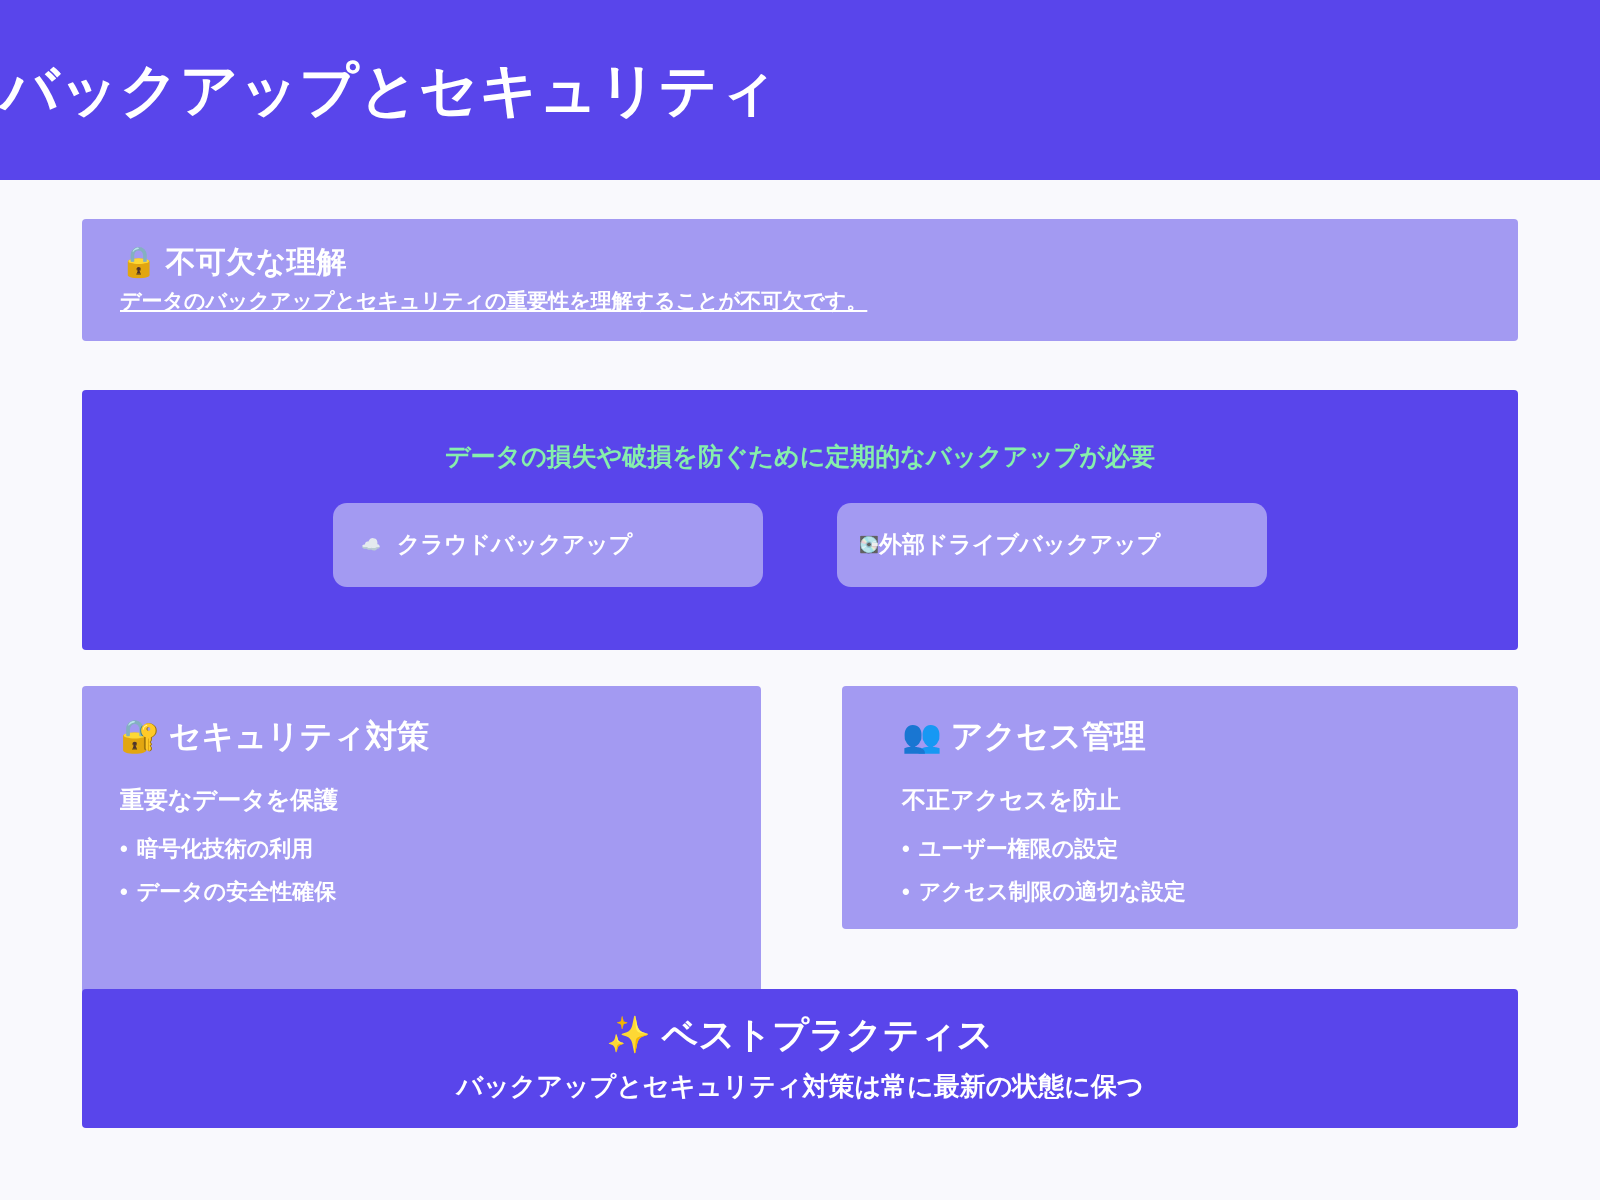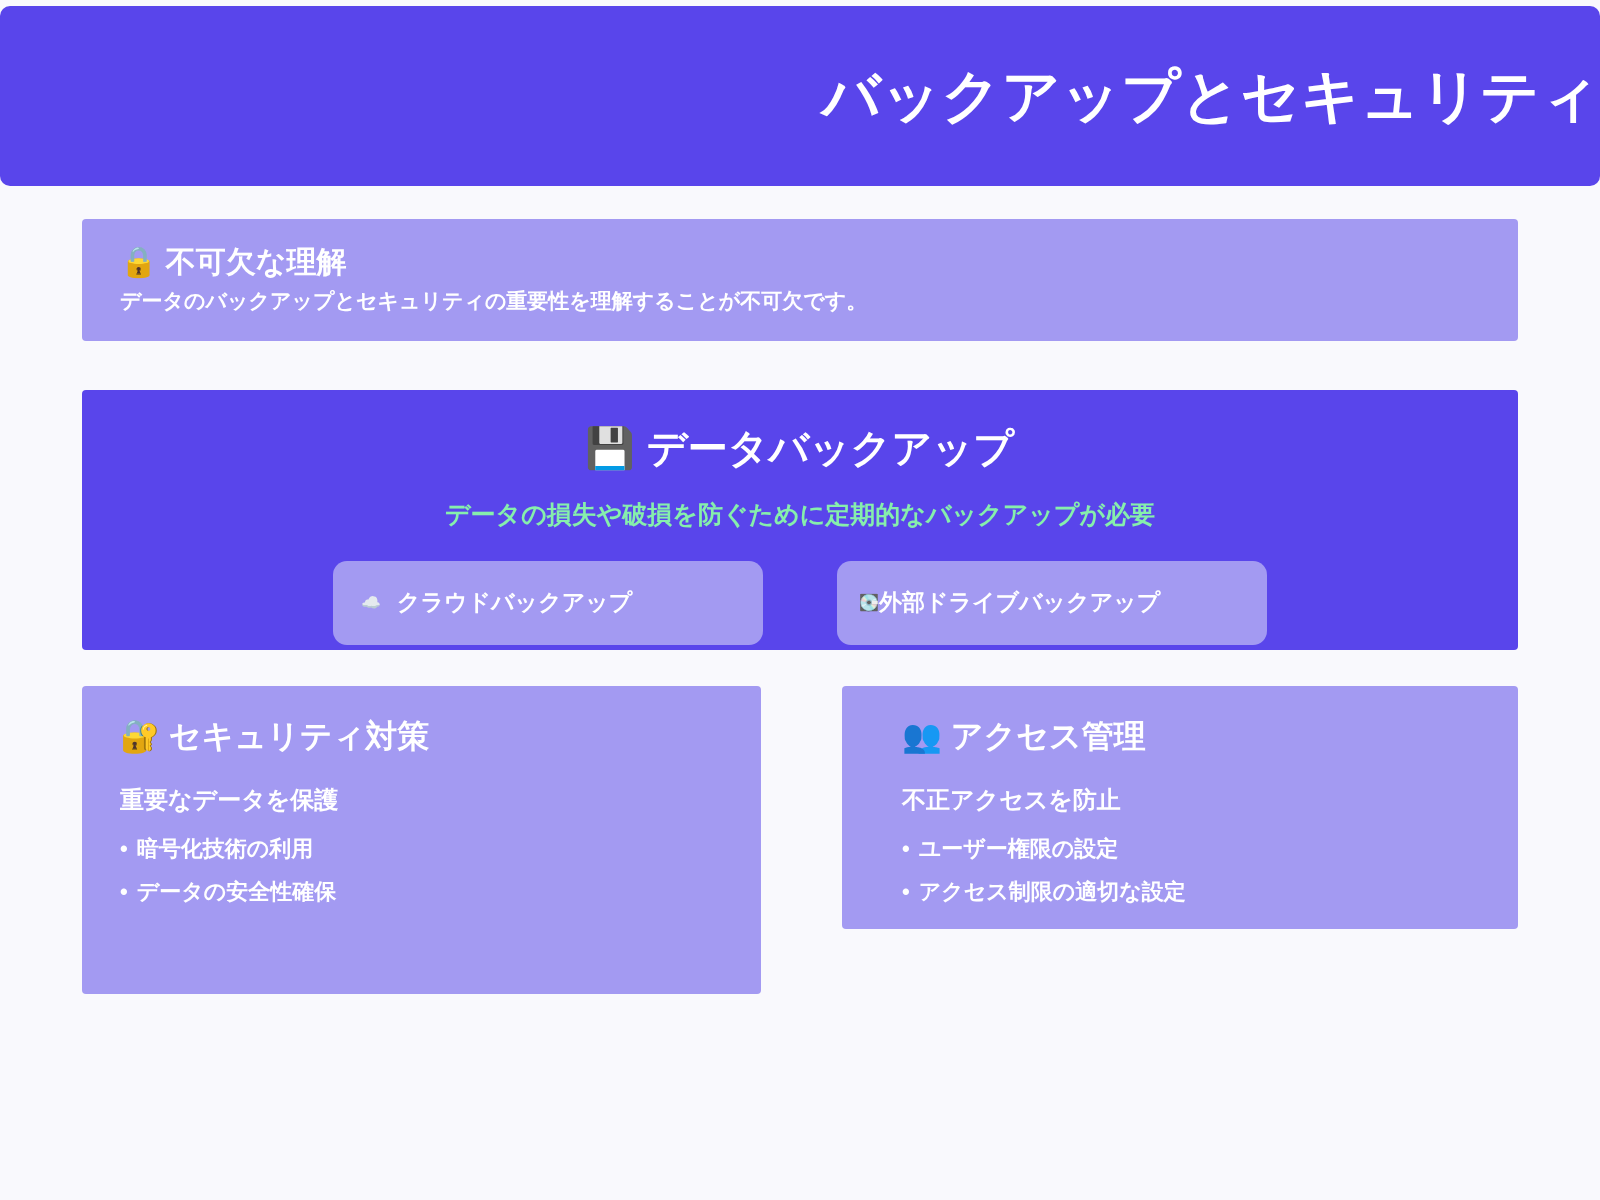--- a/index.html
+++ b/index.html
@@ -21,28 +21,27 @@
     position: relative;
     width: 1600px;
     height: 1200px;
     background: #f9f9fd;
   }
 
   
   .header {
     position: absolute;
     left: 0;
-    top: 6px;
+    top: 0;
     width: 1600px;
     height: 180px;
     background: #5945eb;
     display: flex;
     align-items: center;
-    justify-content: flex-end;
-    border-radius: 10px;
+    justify-content: flex-start;
   }
   .header-title {
     color: #ffffff;
     font-size: 58px;
     font-weight: bold;
     letter-spacing: 0.5px;
     line-height: 1.1;
     text-align: center;
   }
 
@@ -67,20 +66,21 @@
     font-size: 30px;
     font-weight: bold;
     line-height: 1.25;
     margin-bottom: 6px;
   }
   .card-intro .card-desc {
     color: #ffffff;
     font-size: 21px;
     font-weight: bold;
     line-height: 1.3;
+    text-decoration: underline;
   }
 
   
   .card-backup {
     left: 82px;
     top: 390px;
     width: 1436px;
     height: 260px;
     padding: 24px 40px;
     display: flex;
@@ -222,24 +222,20 @@
 
   <section class="card card-light card-intro">
     <div class="card-title">
       <span class="emoji">🔒</span>
       <span>不可欠な理解</span>
     </div>
     <div class="card-desc">データのバックアップとセキュリティの重要性を理解することが不可欠です。</div>
   </section>
 
   <section class="card card-dark card-backup">
-    <div class="card-title">
-      <span class="emoji">💾</span>
-      <span>データバックアップ</span>
-    </div>
     <div class="card-desc">データの損失や破損を防ぐために定期的なバックアップが必要</div>
 
     <div class="sub-box-row">
       <div class="sub-box sub-box-cloud">
         <span class="emoji">☁️</span>
         <span class="sub-box-label">クラウドバックアップ</span>
       </div>
       <div class="sub-box sub-box-drive">
         <span class="emoji">💽</span>
         <span class="sub-box-label">外部ドライブバックアップ</span>
@@ -276,14 +272,21 @@
         <span class="bullet-dot">•</span>
         <span>ユーザー権限の設定</span>
       </li>
       <li>
         <span class="bullet-dot">•</span>
         <span>アクセス制限の適切な設定</span>
       </li>
     </ul>
   </section>
 
+  <section class="card card-dark card-best">
+    <div class="card-title">
+      <span class="emoji">✨</span>
+      <span>ベストプラクティス</span>
+    </div>
+    <div class="card-desc">バックアップとセキュリティ対策は常に最新の状態に保つ</div>
+  </section>
 
 </div>
 
 </body></html>

